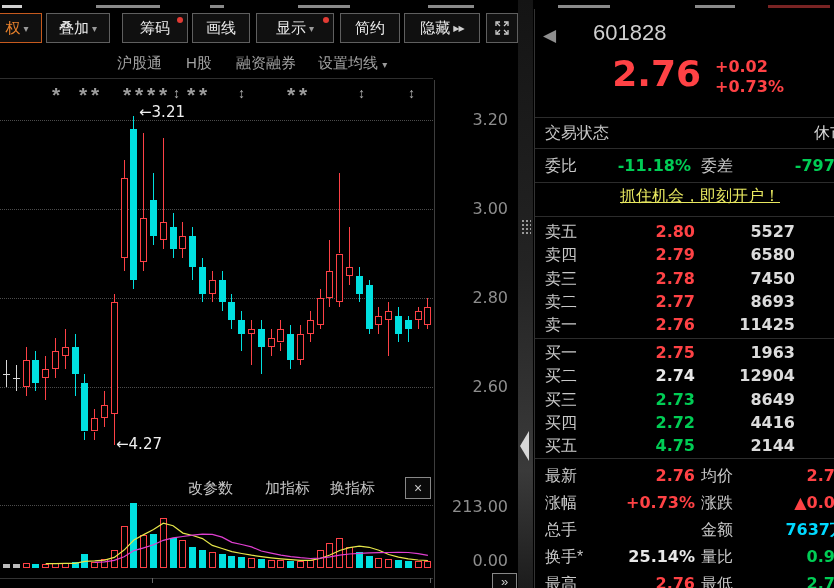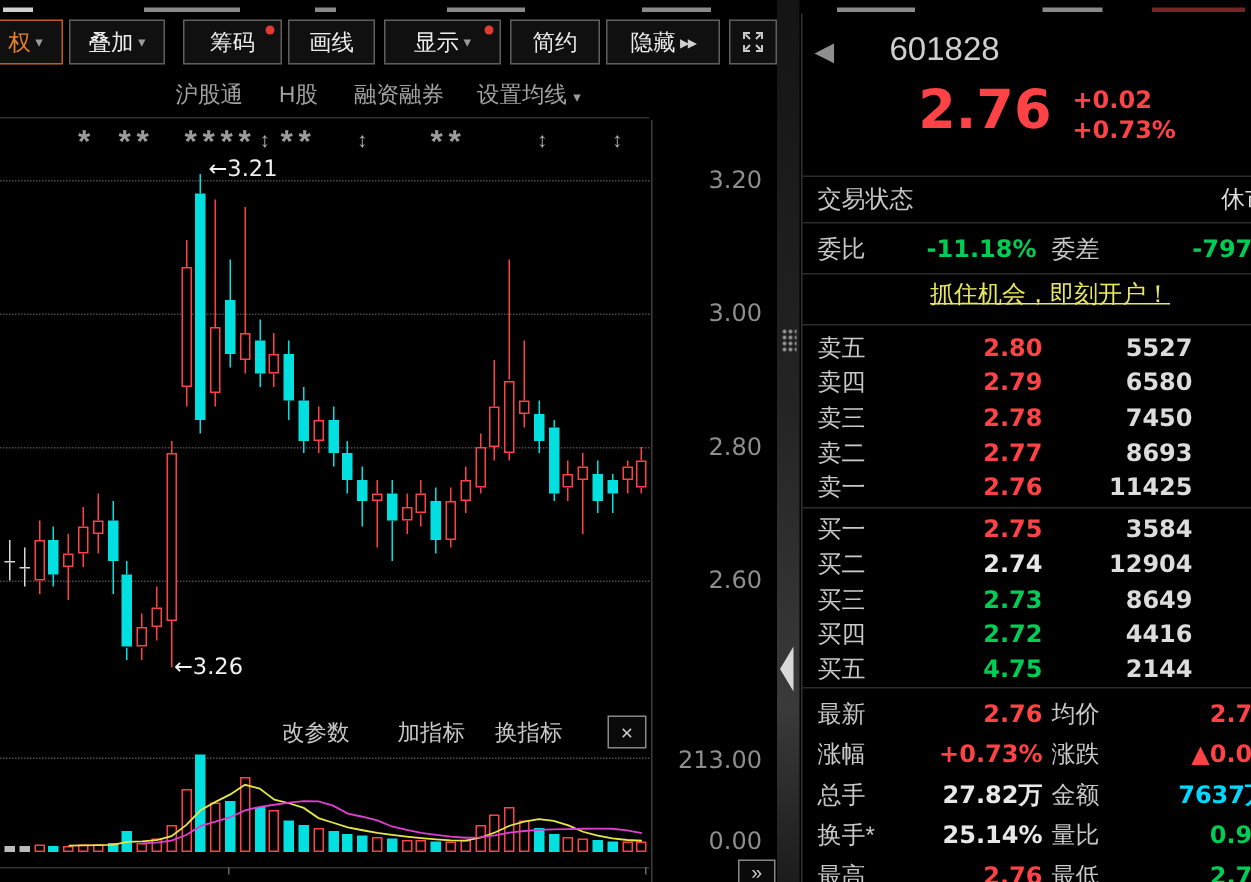--- a/index.html
+++ b/index.html
@@ -397,21 +397,21 @@
         <span class="lbl">卖一</span>
         <span class="prc num c-red">2.76</span>
         <span class="vol num">11425</span>
       </div>
     </div>
   <div class="sep" style="top:329px"></div>
   <div id="buy-rows">
       <div class="depth-row" style="top: 332px;">
         <span class="lbl">买一</span>
         <span class="prc num c-red">2.75</span>
-        <span class="vol num">3584</span>
+        <span class="vol num">1963</span>
       </div>
       <div class="depth-row" style="top: 355.3px;">
         <span class="lbl">买二</span>
         <span class="prc num c-white">2.74</span>
         <span class="vol num">12904</span>
       </div>
       <div class="depth-row" style="top: 378.6px;">
         <span class="lbl">买三</span>
         <span class="prc num c-green">2.73</span>
         <span class="vol num">8649</span>
@@ -436,33 +436,32 @@
         <span class="v2 num c-red">2.76</span>
       </div>
       <div class="stat-row" style="top: 480px;">
         <span class="l1 ">涨幅</span>
         <span class="v1 num c-red">+0.73%</span>
         <span class="l2 ">涨跌</span>
         <span class="v2 num c-red">▲0.02</span>
       </div>
       <div class="stat-row" style="top: 507px;">
         <span class="l1 ">总手</span>
-        <span class="v1 num c-white">27.82万</span>
         <span class="l2 ">金额</span>
         <span class="v2 num c-cyan">7637万</span>
       </div>
       <div class="stat-row" style="top: 534px;">
         <span class="l1 ">换手*</span>
         <span class="v1 num c-white">25.14%</span>
         <span class="l2 ">量比</span>
         <span class="v2 num c-green">0.97</span>
       </div>
       <div class="stat-row" style="top: 561px;">
         <span class="l1 ">最高</span>
         <span class="v1 num c-red">2.76</span>
         <span class="l2 ">最低</span>
         <span class="v2 num c-green">2.73</span>
       </div>
     </div>
 </div>
 
 <div class="anno" style="left: 139px; top: 103px;">←3.21</div>
-<div class="anno" style="left: 116px; top: 435px;">←3.26</div>
+<div class="anno" style="left: 116px; top: 435px;">←4.27</div>
 
 </body></html>

